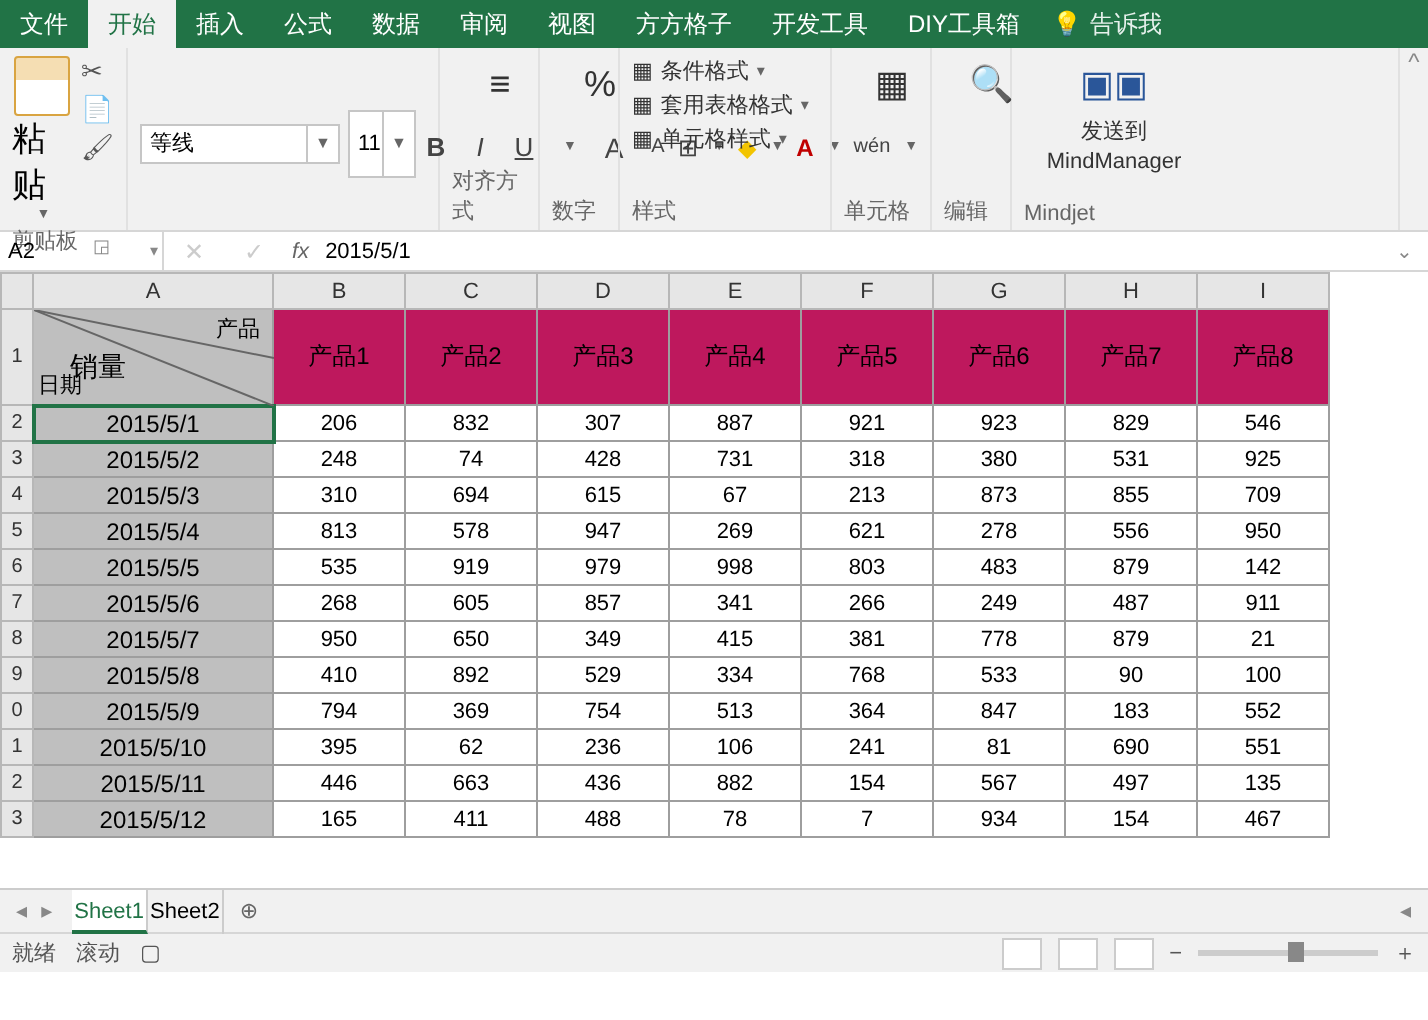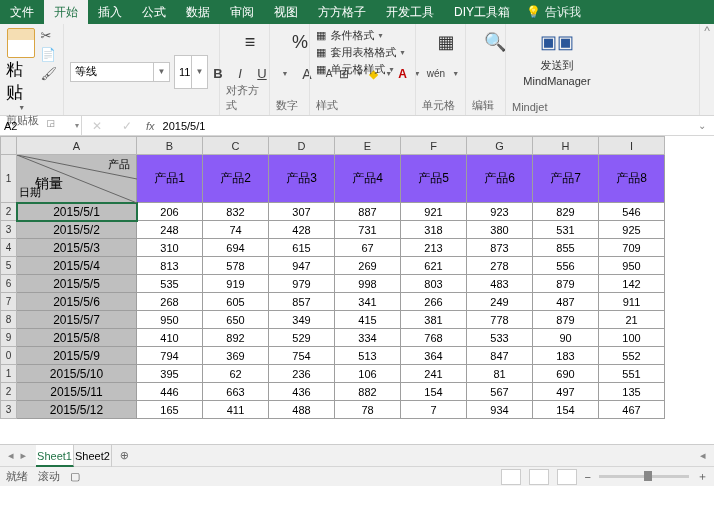--- a/index.html
+++ b/index.html
@@ -41,21 +41,21 @@
 .formula{flex:1;padding:0 4px;font-size:11px}
 .fexpand{width:16px;color:#888;font-size:10px;cursor:pointer}
 .grid-area{height:308px;overflow:hidden;position:relative}
 table{border-collapse:collapse;table-layout:fixed}
 th.col,td.rh{background:#e6e6e6;border:1px solid #b7b7b7;font-weight:normal;font-size:11px;color:#333;text-align:center}
 th.col{height:18px;width:66px}
 th.corner{background:#e6e6e6;border:1px solid #b7b7b7;width:16px}
 td.rh{width:16px;height:18px;font-size:10px}
 td.cell{border:1px solid #9e9e9e;height:18px;text-align:center;font-size:11px;padding:0 4px}
 td.rowhdr{background:#bfbfbf;text-align:center;font-size:12px}
-td.colhdr{background:#8b5cf6;text-align:center;font-size:12px}
+td.colhdr{background:#be185d;text-align:center;font-size:12px}
 .diag{background:#bfbfbf;position:relative;width:120px}
 .diag svg{position:absolute;top:0;left:0}
 .diag .t1{position:absolute;top:2px;right:6px;font-size:11px}
 .diag .t2{position:absolute;top:20px;left:18px;font-size:14px}
 .diag .t3{position:absolute;bottom:2px;left:2px;font-size:11px}
 .sel{outline:2px solid #217346;outline-offset:-1px}
 .sheet-tabs{height:22px;border-top:1px solid #ccc;display:flex;align-items:center;background:#f1f1f1;font-size:11px}
 .sheet-nav{padding:0 8px;color:#888;letter-spacing:2px}
 .sheet-tab{padding:0 1px;height:22px;line-height:22px;border-right:1px solid #ccc;cursor:pointer}
 .sheet-tab.active{background:#fff;border-bottom:2px solid #217346;color:#217346}

